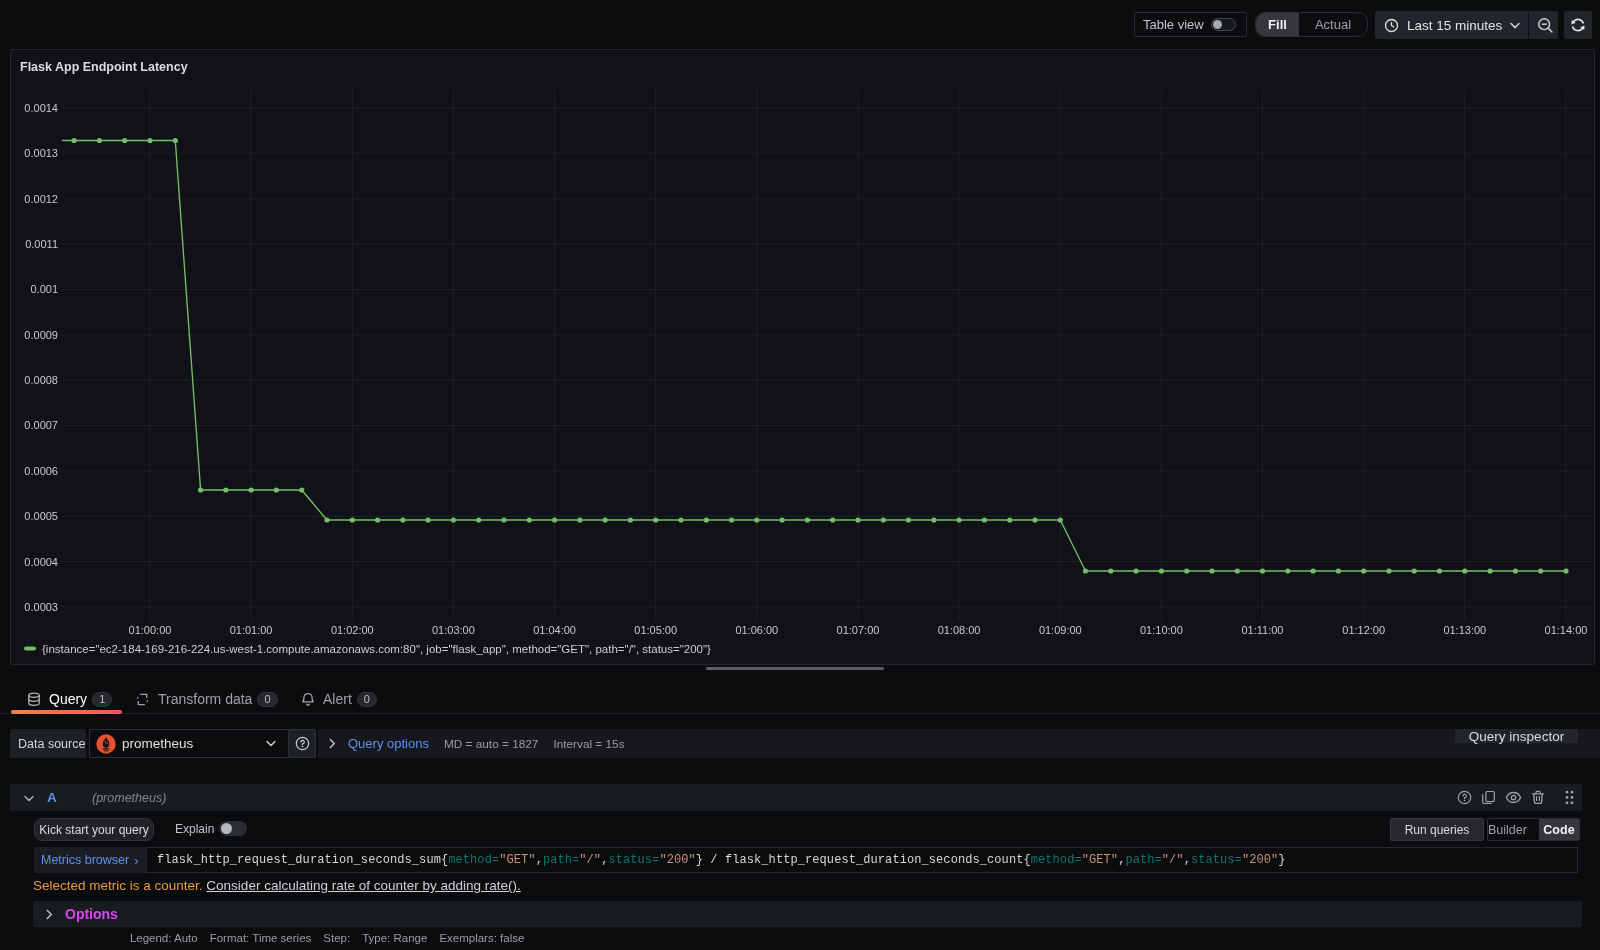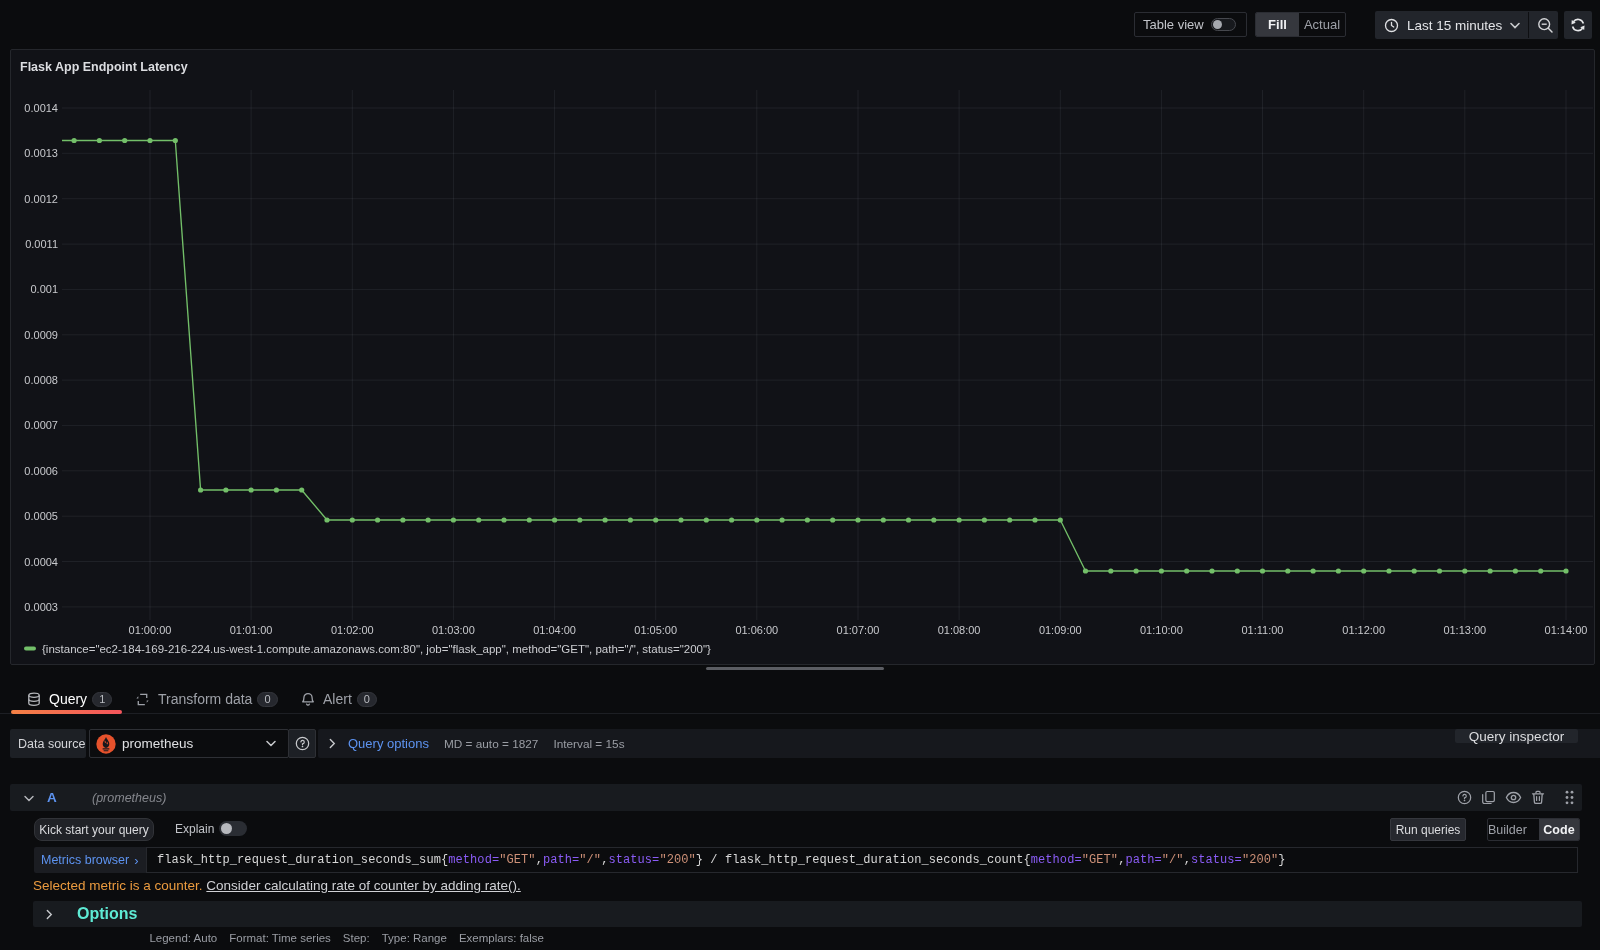--- a/index.html
+++ b/index.html
@@ -5,21 +5,21 @@
 html,body { width:1600px; height:950px; background:#0b0c0e; font-family:"Liberation Sans",sans-serif; overflow:hidden; }
 .abs { position:absolute; }
 body { position:relative; color:#d8d9dd; }
 .panel { left:10px; top:49px; width:1585px; height:616px; background:#111217; border:1px solid #25272c; border-radius:2px; }
 .ptitle { left:20px; top:60px; font-size:12.5px; font-weight:600; color:#dcdde1; }
 .chart { position:absolute; left:10px; top:49px; }
 
 .tv { left:1134px; top:12px; width:113px; height:25px; border:1px solid #2b2d33; border-radius:2px; display:flex; align-items:center; padding-left:8px; font-size:13px; color:#c2c4c9; }
 .toggle { width:25px; height:13px; background:#17191d; border:1px solid #46484e; border-radius:7px; position:relative; margin-left:7px; }
 .toggle i { position:absolute; left:1px; top:1px; width:9px; height:9px; border-radius:50%; background:#a6a9af; }
-.seg { left:1255px; top:12px; width:91px; height:25px; border:1px solid #2b2d33; border-radius:2px; display:flex; font-size:13px; overflow:hidden; }
+.seg { left:1255px; top:12px; width:113px; height:25px; border:1px solid #2b2d33; border-radius:10px; display:flex; font-size:13px; overflow:hidden; }
 .seg .on { width:43px; background:#35373d; color:#f1f2f4; font-weight:600; display:flex; align-items:center; justify-content:center; }
 .seg .off { flex:1; color:#9ea1a8; display:flex; align-items:center; justify-content:center; }
 .timep { left:1375px; top:11px; width:183px; height:28px; background:#22252b; border-radius:2px; display:flex; align-items:center; }
 .timep .lbl { font-size:13.5px; font-weight:500; color:#e3e4e7; margin-left:8px;text-align:right; }
 .timep .car { margin-left:8px; }
 .tdiv { left:1528px; top:12px; width:1px; height:26px; background:#0e0f12; }
 .refresh { left:1564px; top:11px; width:28px; height:28px; background:#22252b; border-radius:2px; display:flex; align-items:center; justify-content:center; }
 
 .split { left:706px; top:667px; width:178px; height:3px; border-radius:2px; background:#5b5d63; }
 
@@ -41,36 +41,36 @@
 
 .rowA { left:10px; top:784px; width:1572px; height:27px; background:#181b1f; border-radius:2px; }
 .rowA .a { position:absolute; left:37px; top:6px; font-size:13.5px; font-weight:600; color:#5d93f0; }
 .rowA .ds { position:absolute; left:82px; top:7px; font-size:12.5px; font-style:italic; color:#85878d; }
 .icons { position:absolute; right:8px; top:0; height:27px; display:flex; align-items:center; gap:9px; }
 
 .kick { left:34px; top:818px; width:120px; height:23px; background:#202227; border:1px solid #313338; border-radius:8px; display:flex; align-items:center; justify-content:center; font-size:12px; font-weight:500; color:#dadbde; }
 .explain { left:175px; top:822px; font-size:12px; color:#c2c4c9; }
 .etoggle { left:219px; top:821px; width:28px; height:15px; background:#2a2d33; border-radius:8px; position:relative; }
 .etoggle i { position:absolute; left:2px; top:2px; width:11px; height:11px; border-radius:50%; background:#b6b8bd; }
-.runq { left:1390px; top:818px; width:76px; height:23px; background:#26282e; border:1px solid #35373d; border-radius:2px; display:flex; align-items:center; justify-content:center; font-size:12px; font-weight:500; color:#dadbde; }
+.runq { left:1390px; top:818px; width:94px; height:23px; background:#26282e; border:1px solid #35373d; border-radius:2px; display:flex; align-items:center; justify-content:center; font-size:12px; font-weight:500; color:#dadbde; }
 .bc { left:1487px; top:818px; width:93px; height:23px; border:1px solid #2b2d33; border-radius:2px; display:flex; font-size:12.5px; overflow:hidden;gap:12px; }
 .bc .b { flex:1; color:#9ea1a8; display:flex; align-items:center; justify-content:center; }
 .bc .c { width:41px; background:#35373d; color:#f1f2f4; font-weight:600; display:flex; align-items:center; justify-content:center; }
 
 .mb { left:34px; top:847px; width:112px; height:26px; background:#1b1d22; border-radius:2px 0 0 2px; display:flex; align-items:center; padding-left:7px; font-size:12.5px; font-weight:500; color:#5d93f0; }
 .qinput { left:146px; top:847px; width:1432px; height:26px; background:#0b0c0e; border:1px solid #26282d; display:flex; align-items:center; font-family:"Liberation Mono",monospace; font-size:12px; color:#d8d8d8; padding-left:10px; white-space:pre; letter-spacing:.08px; }
-.qinput .k { color:#8b5cf6; }
+.qinput .k { color:#0f766e; }
 .qinput .s { color:#ce9178; }
 
 .warn { left:33px; top:878px; font-size:13.5px; }
 .warn .o { color:#eb9b3f; }
 .warn a { color:#d0d1d5; text-decoration:underline; }
 
 .opts { left:33px; top:901px; width:1549px; height:26px; background:#181b1f; border-radius:2px; display:flex; align-items:center; font-size:11.5px; color:#9a9da4; }
-.opts b { color:#5eead4; font-weight:600; font-size:16px; margin-left:24px; }
+.opts b { color:#d946ef; font-weight:600; font-size:14px; margin-left:12px; }
 .opts span { margin-left:12px;margin-top:47px; }
 svg.ic { display:block; }
 </style></head>
 <body>
 <div class="abs panel"></div>
 <svg class="chart" width="1585" height="617" viewBox="10 49 1585 617">
 <g stroke="rgba(205,215,230,0.08)" stroke-width="1">
       <line x1="62" y1="606.9" x2="1593" y2="606.9"></line>
       <line x1="62" y1="561.5" x2="1593" y2="561.5"></line>
       <line x1="62" y1="516.2" x2="1593" y2="516.2"></line>

